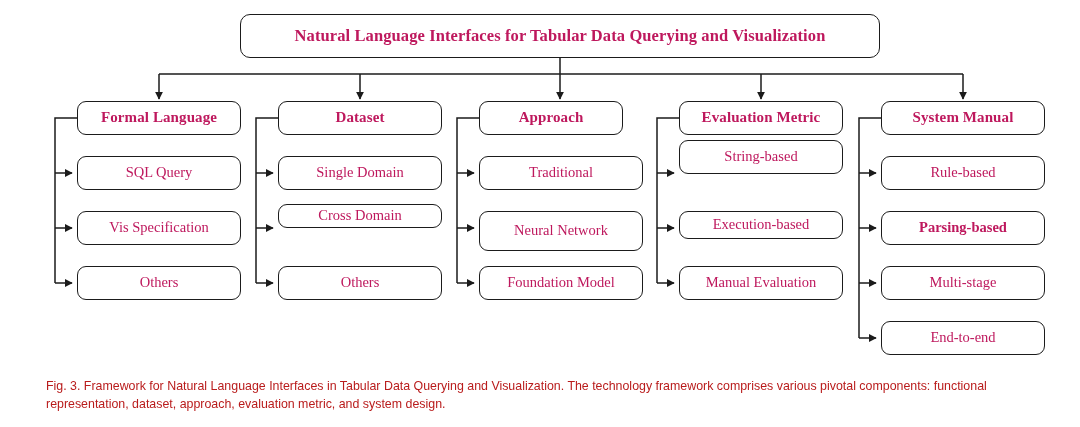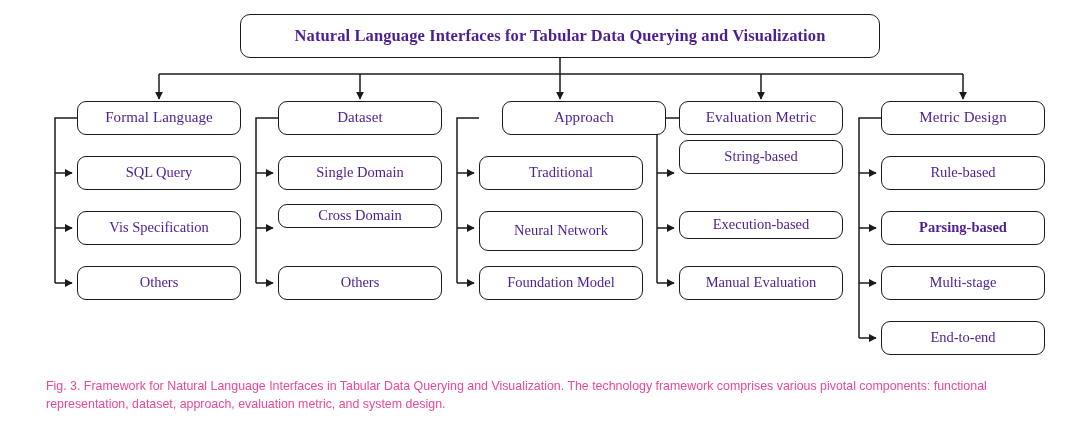--- a/index.html
+++ b/index.html
@@ -28,35 +28,35 @@
     box-sizing: border-box;
     background: #ffffff;
     border: 1.4px solid #1b1b1b;
     border-radius: 9px;
     display: flex;
     align-items: center;
     justify-content: center;
     text-align: center;
     line-height: 1.05;
     white-space: nowrap;
-    color: #4c1d95;
+    color: #be185d;
   }
 
   .title-node {
     font-family: "Liberation Serif", serif;
     font-weight: bold;
     font-size: 16.5px;
     letter-spacing: 0.1px;
     border-width: 1.5px;
     border-radius: 10px;
   }
 
   .header-node {
     font-family: "Liberation Serif", serif;
-    font-weight: normal;
+    font-weight: bold;
     font-size: 15px;
     letter-spacing: 0.1px;
     border-radius: 9px;
   }
 
   .leaf-node {
     font-family: "Liberation Serif", serif;
     font-weight: normal;
     font-size: 14.5px;
   }
@@ -73,21 +73,21 @@
 
   
   #caption {
     position: absolute;
     left: 46px;
     top: 378px;
     width: 1004px;
     font-family: "Liberation Sans", sans-serif;
     font-size: 12.4px;
     line-height: 1.42;
-    color: #ec4899;
+    color: #b91c1c;
     text-align: left;
   }
 </style>
 </head>
 <body>
 
 <div id="figure">
 
   <svg id="wires" viewBox="0 0 1080 427" width="1080" height="427" aria-hidden="true">
     <defs>
@@ -141,31 +141,31 @@
   <div class="node header-node" style="left:77px; top:101px; width:164px; height:34px;">Formal Language</div>
   <div class="node leaf-node" style="left:77px; top:156px; width:164px; height:34px;">SQL Query</div>
   <div class="node leaf-node" style="left:77px; top:211px; width:164px; height:34px;">Vis Specification</div>
   <div class="node leaf-node" style="left:77px; top:266px; width:164px; height:34px;">Others</div>
 
   <div class="node header-node" style="left:278px; top:101px; width:164px; height:34px;">Dataset</div>
   <div class="node leaf-node" style="left:278px; top:156px; width:164px; height:34px;">Single Domain</div>
   <div class="node leaf-node" style="left:278px; top:204px; width:164px; height:24px;">Cross Domain</div>
   <div class="node leaf-node" style="left:278px; top:266px; width:164px; height:34px;">Others</div>
 
-  <div class="node header-node" style="left:502px; top:101px; width:164px; height:34px;">Approach</div>
+  <div class="node header-node" style="left:479px; top:101px; width:144px; height:34px;">Approach</div>
   <div class="node leaf-node" style="left:479px; top:156px; width:164px; height:34px;">Traditional</div>
   <div class="node leaf-node" style="left:479px; top:211px; width:164px; height:40px;">Neural Network</div>
   <div class="node leaf-node" style="left:479px; top:266px; width:164px; height:34px;">Foundation Model</div>
 
   <div class="node header-node" style="left:679px; top:101px; width:164px; height:34px;">Evaluation Metric</div>
   <div class="node leaf-node" style="left:679px; top:140px; width:164px; height:34px;">String-based</div>
   <div class="node leaf-node" style="left:679px; top:211px; width:164px; height:28px;text-align:right;">Execution-based</div>
   <div class="node leaf-node" style="left:679px; top:266px; width:164px; height:34px;">Manual Evaluation</div>
 
-  <div class="node header-node" style="left:881px; top:101px; width:164px; height:34px;">Metric Design</div>
+  <div class="node header-node" style="left:881px; top:101px; width:164px; height:34px;">System Manual</div>
   <div class="node leaf-node" style="left:881px; top:156px; width:164px; height:34px;">Rule-based</div>
   <div class="node leaf-node" style="left:881px; top:211px; width:164px; height:34px;font-weight:bold;">Parsing-based</div>
   <div class="node leaf-node" style="left:881px; top:266px; width:164px; height:34px;">Multi-stage</div>
   <div class="node leaf-node" style="left:881px; top:321px; width:164px; height:34px;">End-to-end</div>
 
   <div id="caption">Fig. 3. Framework for Natural Language Interfaces in Tabular Data Querying and Visualization. The technology framework comprises various pivotal components: functional representation, dataset, approach, evaluation metric, and system design.</div>
 
 </div>
 
 </body></html>

